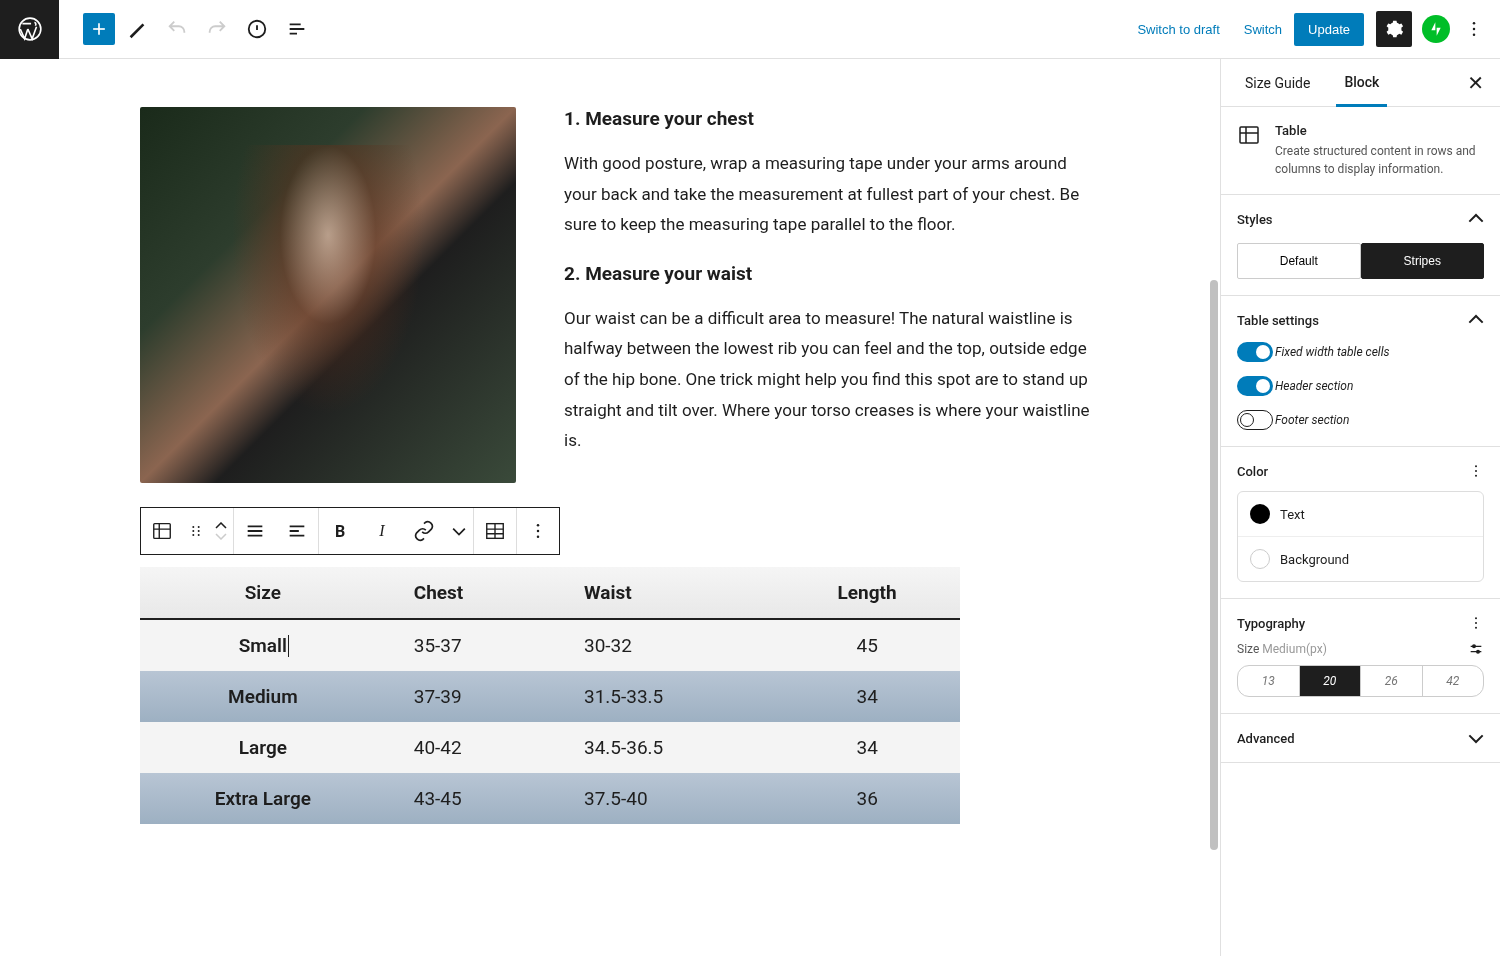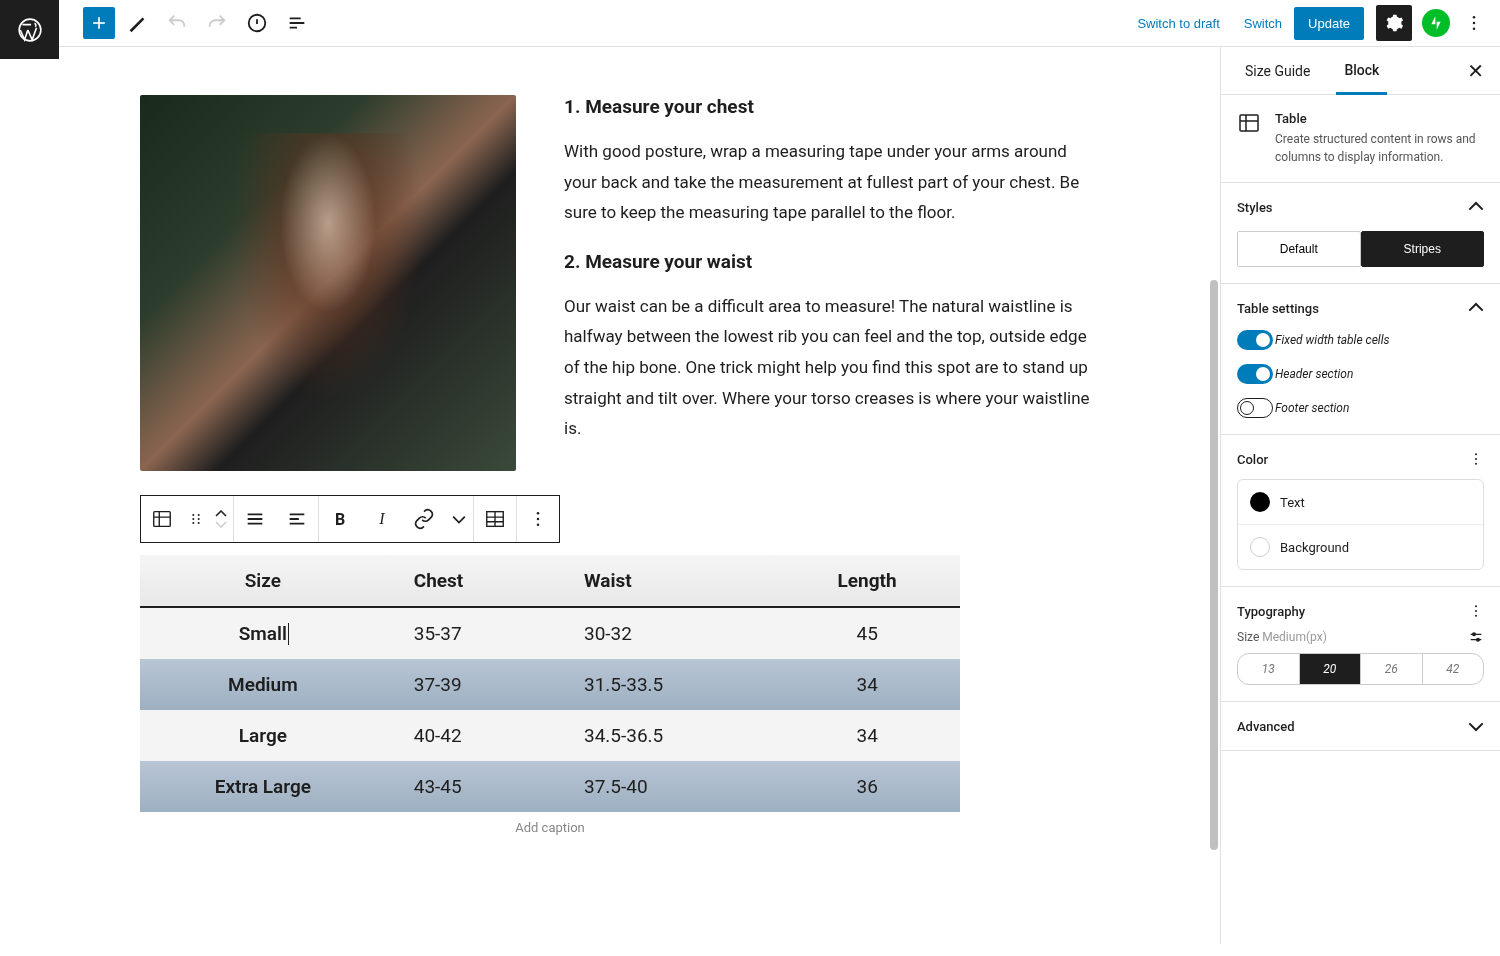--- a/index.html
+++ b/index.html
@@ -1,19 +1,19 @@
 <!DOCTYPE html>
 <html><head>
 <meta charset="utf-8">
 <style>
 * { margin: 0; padding: 0; box-sizing: border-box; }
 body { font-family: -apple-system, BlinkMacSystemFont, "Segoe UI", Roboto, sans-serif; background: #fff; color: #1e1e1e; overflow: hidden; width: 1500px; height: 956px; }
 
 
-.topbar { height: 47px; display: flex; border-bottom: 1px solid #e0e0e0; }
+.topbar { height: 59px; display: flex; align-items: center; border-bottom: 1px solid #e0e0e0; }
 .wp-logo { width: 59px; height: 59px; background: #1e1e1e; display: flex; align-items: center; justify-content: center; color: #fff; }
 .topbar-left { display: flex; align-items: center; gap: 4px; padding-left: 24px; }
 .add-btn { width: 32px; height: 32px; background: #007cba; color: #fff; display: flex; align-items: center; justify-content: center; border-radius: 2px; cursor: pointer; }
 .tb-icon { width: 36px; height: 36px; display: flex; align-items: center; justify-content: center; cursor: pointer; color: #1e1e1e; }
 .tb-icon.disabled { color: #ccc; cursor: default; }
 .topbar-right { margin-left: auto; display: flex; align-items: center; padding-right: 8px; }
 .link-btn { color: #007cba; background: none; border: none; font-size: 13px; padding: 8px 12px; cursor: pointer; }
 .update-btn { background: #007cba; color: #fff; border: none; padding: 9px 14px; border-radius: 2px; font-size: 13px; cursor: pointer; margin-right: 12px; }
 .gear-btn { width: 36px; height: 36px; background: #1e1e1e; color: #fff; display: flex; align-items: center; justify-content: center; border-radius: 2px; cursor: pointer; margin-right: 10px; }
 .jetpack-btn { width: 28px; height: 28px; background: #00be28; border-radius: 50%; display: flex; align-items: center; justify-content: center; cursor: pointer; margin-right: 6px; }
@@ -268,21 +268,20 @@
           <td>34</td>
         </tr>
         <tr>
           <td>Extra Large</td>
           <td>43-45</td>
           <td>37.5-40</td>
           <td>36</td>
         </tr>
       </tbody>
     </table>
-    <div class="caption-input">Add caption</div>
   </div>
 
   <div class="scrollbar-fake"></div>
 
   <div class="sidebar">
     <div class="tabs">
       <div class="tab">Size Guide</div>
       <div class="tab active">Block</div>
       <div class="tab-close">✕</div>
     </div>

